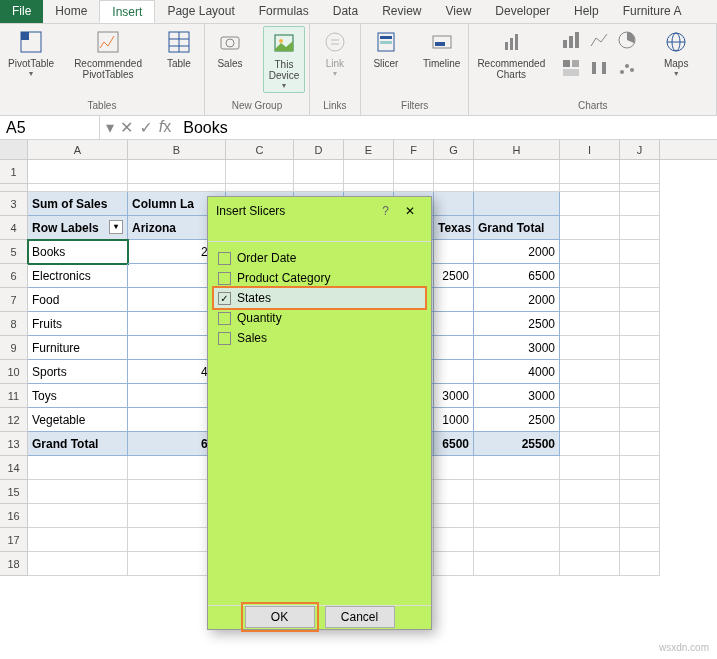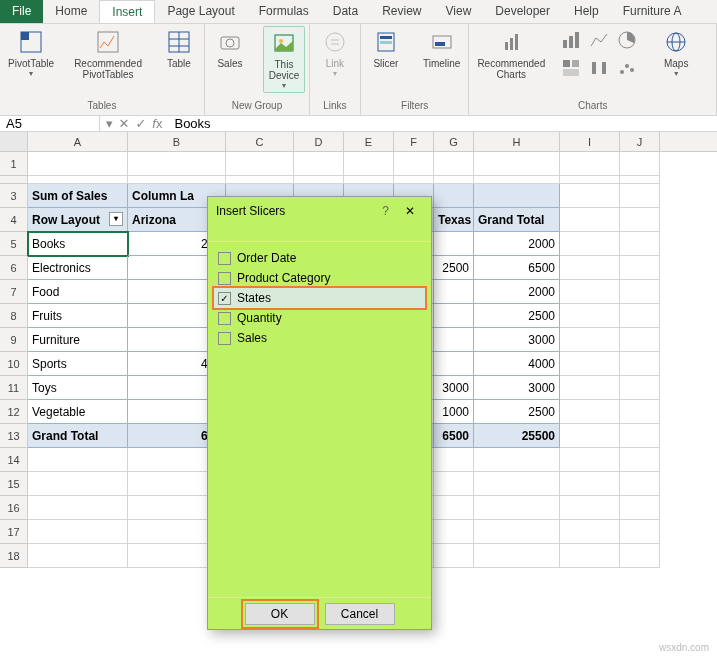--- a/index.html
+++ b/index.html
@@ -15,21 +15,21 @@
   .ribbon { height: 92px; background: #f3f2f1; border-bottom: 1px solid #d4d4d4; display: flex; }
   .group { border-right: 1px solid #d4d4d4; display: flex; flex-direction: column; justify-content: space-between; padding: 2px 4px; }
   .group-items { display: flex; gap: 12px; flex: 1; align-items: flex-start; }
   .group-label { font-size: 10px; color: #666; text-align: center; padding-bottom: 2px; }
   .rbtn { display: flex; flex-direction: column; align-items: center; justify-content: flex-start; padding: 2px 4px; cursor: pointer; font-size: 10px; color: #444; text-align: center; min-width: 42px; }
   .rbtn .ico { width: 28px; height: 28px; display:flex; align-items:center; justify-content:center; margin-bottom:2px; }
   .rbtn.active { background: #e6f2ec; border: 1px solid #9fd3b8; border-radius: 2px; }
   .drop::after { content:"▾"; font-size:8px; color:#666; display:block; }
 
   
-  .fbar { height: 16px; border-bottom: 1px solid #d4d4d4; display:flex; align-items:center; font-size:13px; }
+  .fbar { height: 24px; border-bottom: 1px solid #d4d4d4; display:flex; align-items:center; font-size:16px; }
   .namebox { width: 100px; border-right: 1px solid #d4d4d4; padding: 0 6px; height:100%; display:flex; align-items:center; }
   .fx-btns { display:flex; gap:6px; padding:0 6px; color:#888; }
   .fx-input { flex:1; padding:0 6px; }
 
   
   .grid-wrap { position: relative; }
   .colheads { display:flex; height:20px; background:#f3f2f1; border-bottom:1px solid #ccc; }
   .colheads div { border-right:1px solid #ccc; text-align:center; font-size:11px; color:#444; line-height:20px; }
   .corner { width:28px; background:#e8e8e8; border-right:1px solid #ccc; }
   .rowhead { width:28px; background:#f3f2f1; border-right:1px solid #ccc; border-bottom:1px solid #ccc; text-align:center; font-size:11px; color:#444; line-height:24px; }
@@ -49,21 +49,21 @@
   
   .dialog { position:absolute; left:207px; top:196px; width:225px; height:434px; background:#bef264; border:1px solid #999; box-shadow: 4px 4px 12px rgba(0,0,0,0.3); display:flex; flex-direction:column; }
   .dlg-title { height:28px; display:flex; align-items:center; padding:0 8px; font-size:12px; }
   .dlg-title .sp { flex:1; }
   .dlg-title .q { padding:0 8px; color:#666; cursor:pointer; }
   .dlg-title .x { padding:0 8px; cursor:pointer; }
   .dlg-body { flex:1; border-top:1px solid #ddd; padding:6px;margin-top:16px; }
   .chk-row { display:flex; align-items:center; gap:6px; padding:3px 4px; font-size:12px; }
   .chk-row.hl { background:#d8ead9; outline:2px solid #ed7d31; outline-offset:0; }
   .chk { width:13px; height:13px; border:1px solid #888; display:inline-flex; align-items:center; justify-content:center; font-size:10px; }
-  .dlg-foot { height:32px; border-top:1px solid #ddd; display:flex; justify-content:center; align-items:center; gap:10px; }
+  .dlg-foot { height:24px; border-top:1px solid #ddd; display:flex; justify-content:center; align-items:flex-start; gap:10px; }
   .btn { width:70px; height:22px; border:1px solid #adadad; background:#e1e1e1; font-size:12px; cursor:pointer; }
   .btn.ok { outline:2px solid #ed7d31; outline-offset:2px; }
 
   .watermark { position:absolute; right:8px; bottom:6px; font-size:10px; color:#bbb; }
   .num { text-align:right; }
 </style>
 </head>
 <body>
 
 <div class="tabs">
@@ -300,21 +300,21 @@
         <div class="cell cD pvh"></div>
         <div class="cell cE pvh"></div>
         <div class="cell cF pvh"></div>
         <div class="cell cG pvh"></div>
         <div class="cell cH pvh"></div>
         <div class="cell cI"></div>
         <div class="cell cJ"></div>
       </div>
       <div class="row">
         <div class="rowhead">4</div>
-        <div class="cell cA pvh"><b>Row Layout</b><span class="filter-btn">▾</span></div>
+        <div class="cell cA pvh"><b>Row Labels</b><span class="filter-btn">▾</span></div>
         <div class="cell cB pvh">Arizona</div>
         <div class="cell cC pvh"></div>
         <div class="cell cD pvh"></div>
         <div class="cell cE pvh"></div>
         <div class="cell cF pvh">Ohio</div>
         <div class="cell cG pvh">Texas</div>
         <div class="cell cH pvh">Grand Total</div>
         <div class="cell cI"></div>
         <div class="cell cJ"></div>
       </div>

